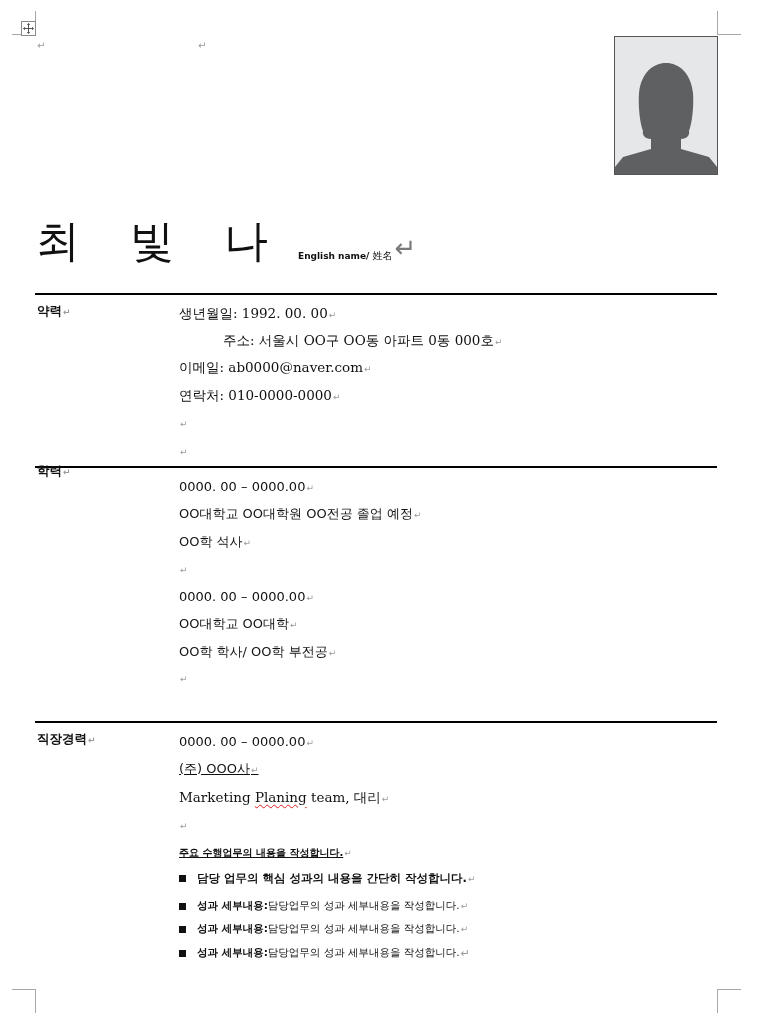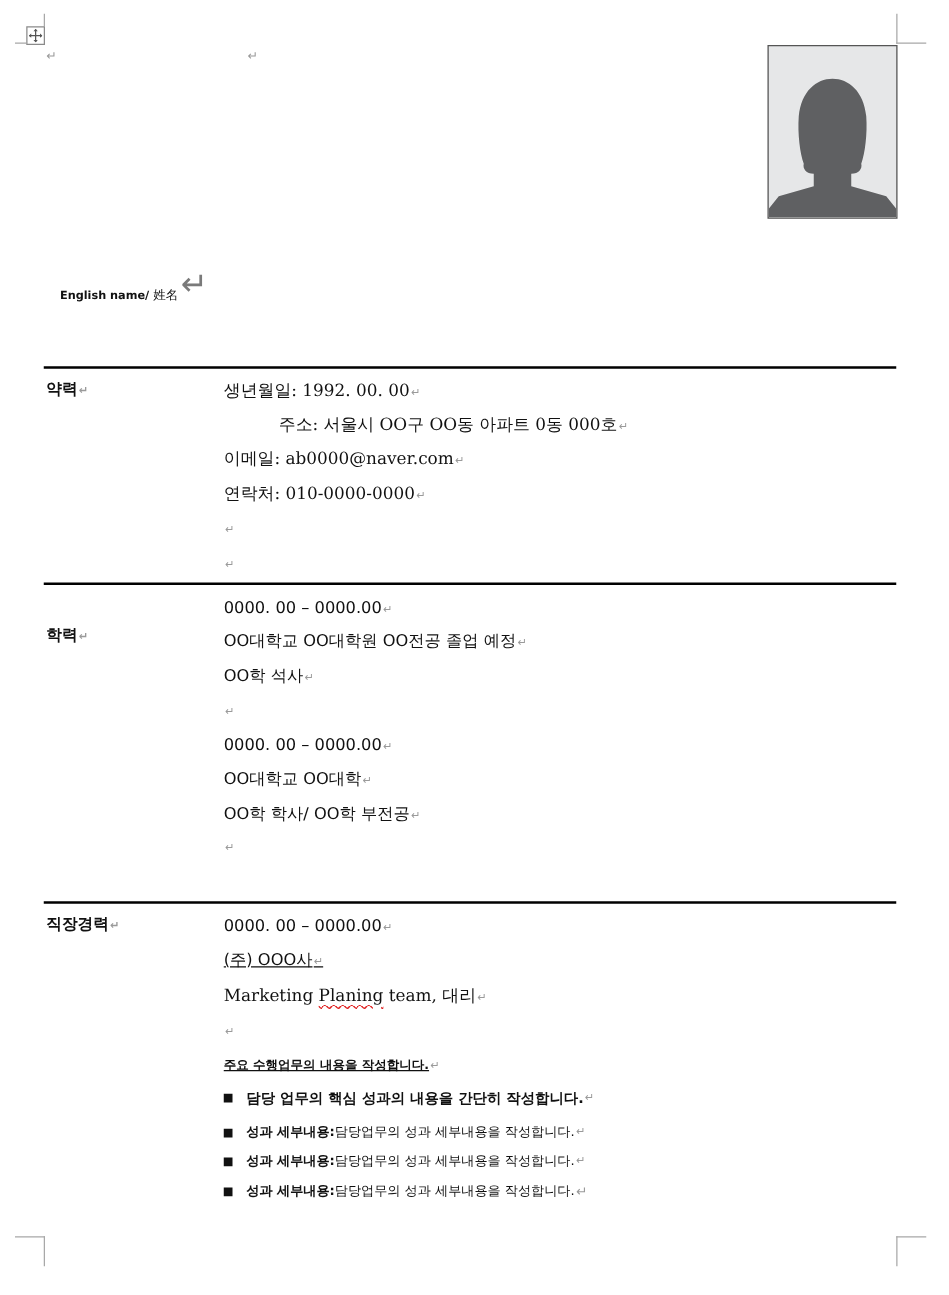--- a/index.html
+++ b/index.html
@@ -58,36 +58,37 @@
 <span class="pm-abs" style="left:37px; top:40px;">↵</span>
 <span class="pm-abs" style="left:198px; top:40px;">↵</span>
 
 <div class="photo">
   <svg width="102" height="137" viewBox="0 0 102 137">
     <path fill="#5f6062" d="M36 112 L36 102 C30 102 27 98 28 94 C25 86 23 70 24 56 C26 36 38 26 51 26 C64 26 76 36 78 56 C79 70 77 86 74 94 C75 98 72 102 66 102 L66 112 L94 120 L102 130 L102 137 L0 137 L0 130 L8 120 Z"></path>
   </svg>
 </div>
 
 <div class="name-row">
+  <span class="name-big">최 빛 나</span>
   <span class="name-sub"><span class="en">English name/</span><span> 姓名</span></span>
   <span class="name-ret">↵</span>
 </div>
 
 <div class="rule" style="top:293px;"></div>
 <div class="section-label" style="top:303px;"><span>약력</span><span class="pm">↵</span></div>
 
 <div class="line" style="top:304px;"><span>생년월일: 1992. 00. 00</span><span class="pm">↵</span></div>
 <div class="line" style="top:331px;margin-left:44px;"><span>주소: 서울시 OO구 OO동 아파트 0동 000호</span><span class="pm">↵</span></div>
 <div class="line" style="top:358px;"><span>이메일: ab0000@naver.com</span><span class="pm">↵</span></div>
 <div class="line" style="top:386px;"><span>연락처: 010-0000-0000</span><span class="pm">↵</span></div>
 <div class="line" style="top:413px;"><span class="pm">↵</span></div>
 <div class="line" style="top:441px;"><span class="pm">↵</span></div>
 
 <div class="rule" style="top:466px;"></div>
-<div class="section-label" style="top:500px;"><span>학력</span><span class="pm">↵</span></div>
+<div class="section-label" style="top:463px;"><span>학력</span><span class="pm">↵</span></div>
 
 <div class="line sans" style="top:478px;"><span>0000. 00 – 0000.00</span><span class="pm">↵</span></div>
 <div class="line sans" style="top:505px;"><span>OO대학교 OO대학원 OO전공 졸업 예정</span><span class="pm">↵</span></div>
 <div class="line sans" style="top:533px;"><span>OO학 석사</span><span class="pm">↵</span></div>
 <div class="line sans" style="top:560px;"><span class="pm">↵</span></div>
 <div class="line sans" style="top:588px;"><span>0000. 00 – 0000.00</span><span class="pm">↵</span></div>
 <div class="line sans" style="top:615px;"><span>OO대학교 OO대학</span><span class="pm">↵</span></div>
 <div class="line sans" style="top:643px;"><span>OO학 학사/ OO학 부전공</span><span class="pm">↵</span></div>
 <div class="line sans" style="top:669px;"><span class="pm">↵</span></div>
 

